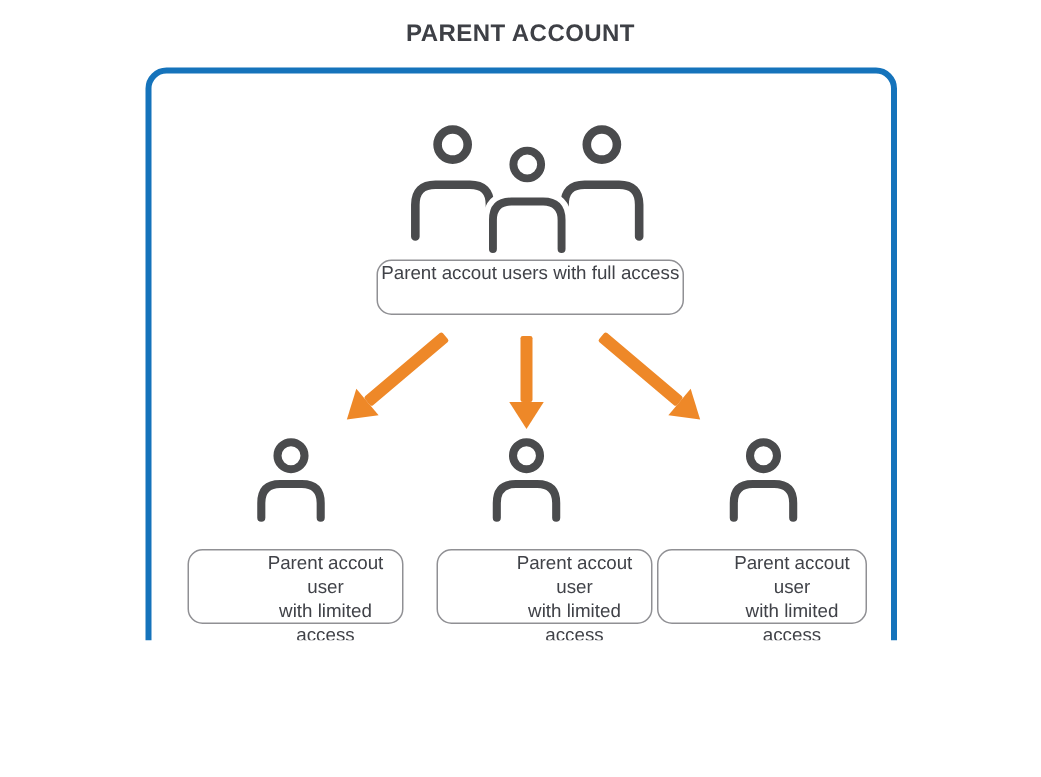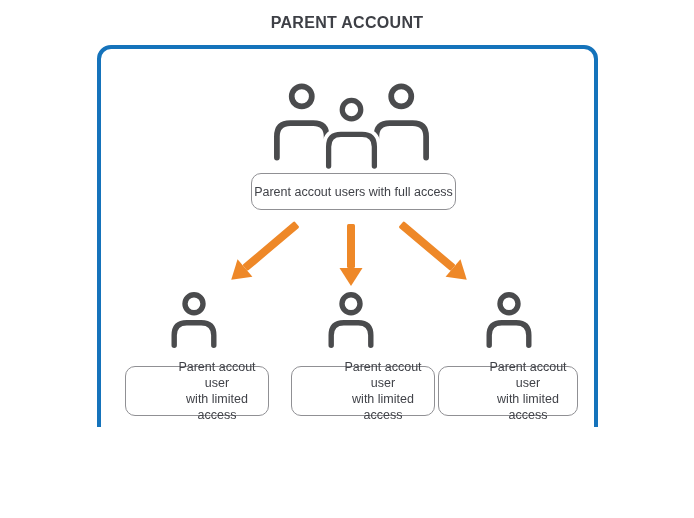--- a/index.html
+++ b/index.html
@@ -46,21 +46,20 @@
   }
   .pill {
     position: absolute;
     box-sizing: border-box;
     border: 1.5px solid #909094;
     border-radius: 10px;
     background: #ffffff;
     display: flex;
     flex-direction: column;
     align-items: center;
-    justify-content: center;
     text-align: center;
     color: #404248;
     font-size: 12.5px;
     line-height: 16px;
   }
   .full-pill {
     left: 150px;
     top: 124px;
     width: 205px;
     height: 37px;

